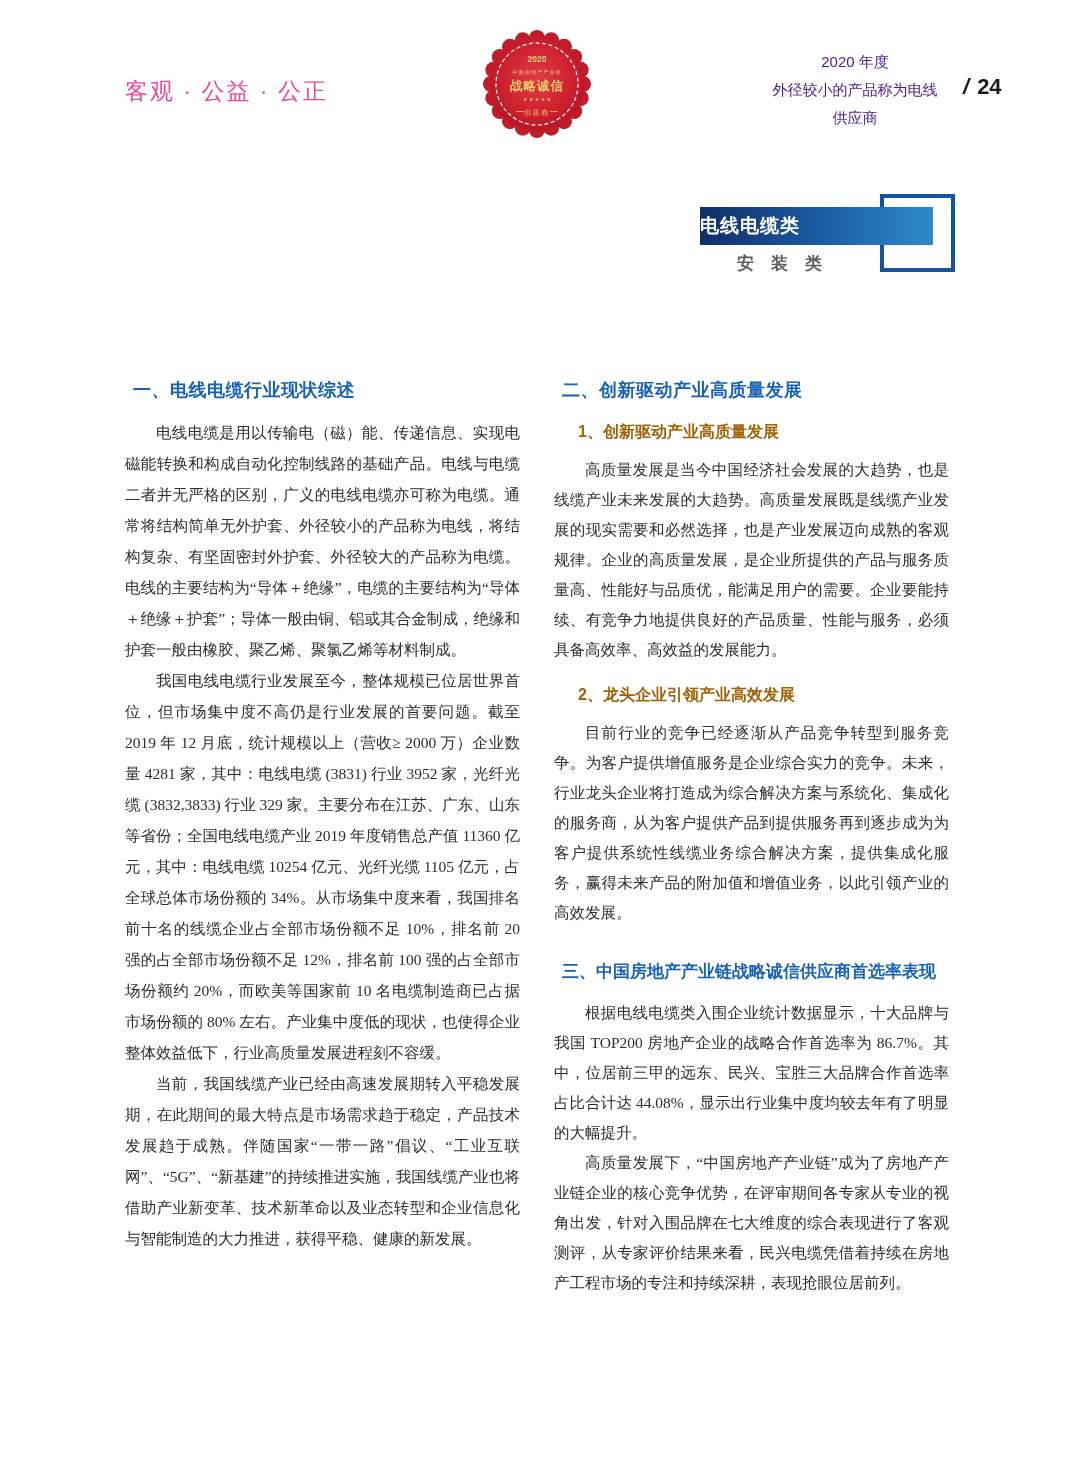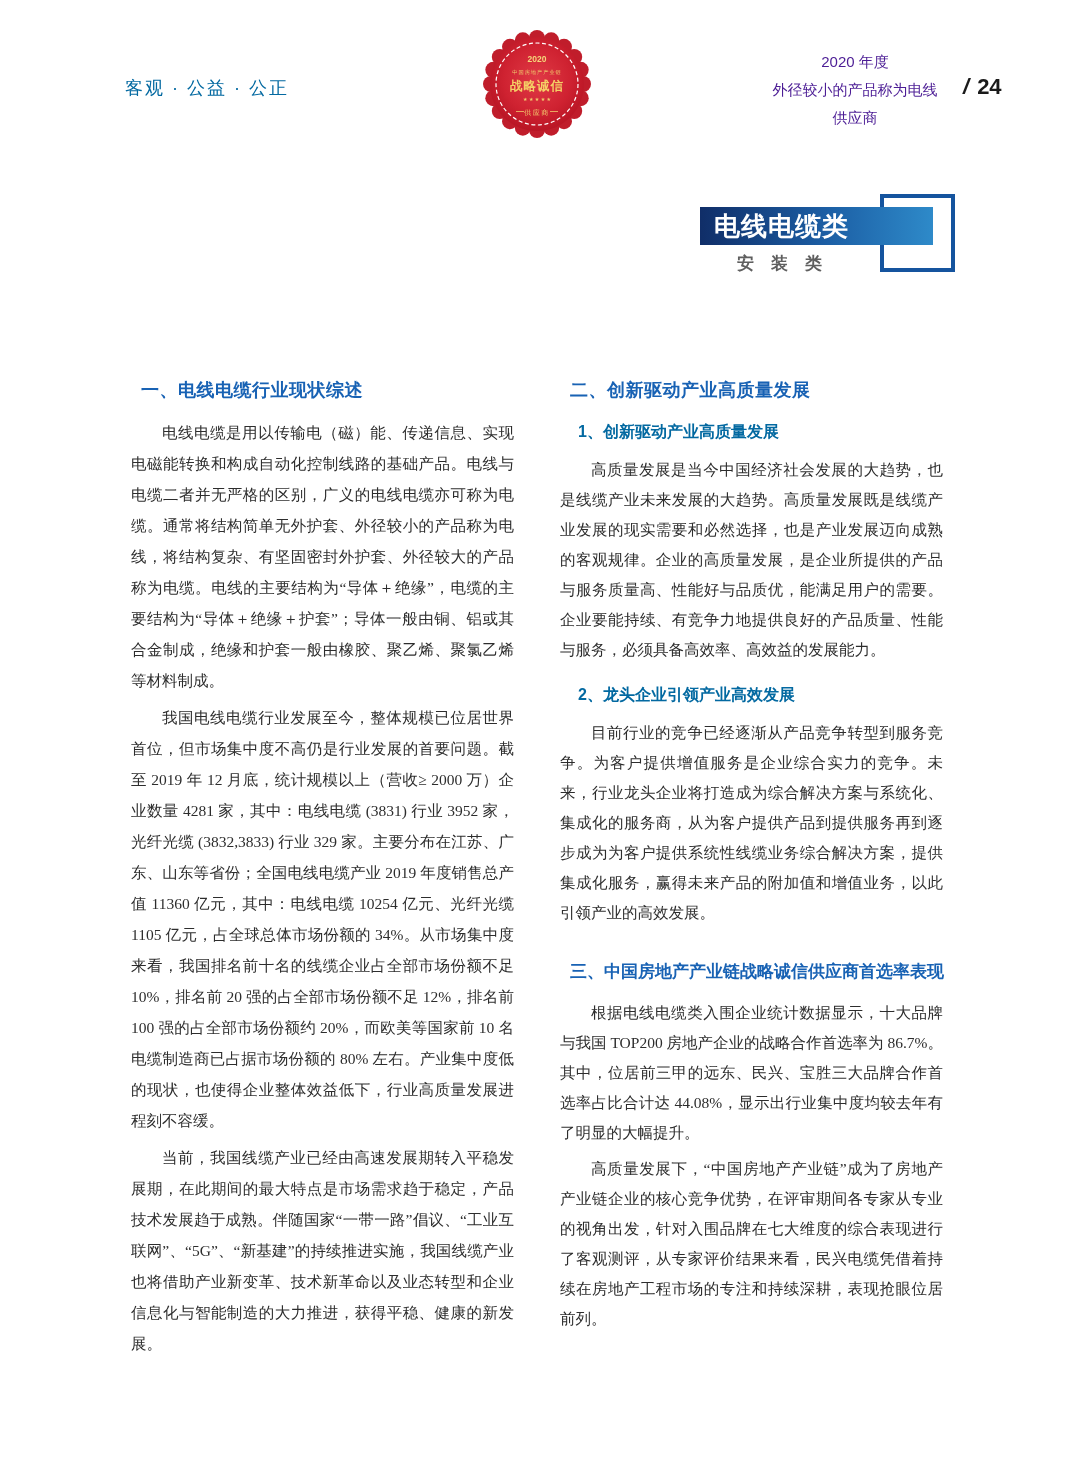--- a/index.html
+++ b/index.html
@@ -4,66 +4,66 @@
 <style>
   html,body{margin:0;padding:0;background:#e9e9e9;}
   .page{
     position:relative;width:1075px;height:1459px;margin:0 auto;
     background:#ffffff;overflow:hidden;
     font-family:"Liberation Sans","DejaVu Sans",sans-serif;
   }
   
   .slogan{
     position:absolute;left:125px;top:76px;
-    font-size:18px;font-weight:500;color:#0369a1;letter-spacing:2px;
+    font-size:23px;font-weight:500;color:#ec4899;letter-spacing:2px;
   }
   .seal{position:absolute;left:483px;top:30px;width:108px;height:108px;}
   .header-right{
     position:absolute;left:748px;top:48px;width:214px;
     text-align:center;font-size:15px;color:#4c1d95;line-height:28px;
   }
   .page-num{
     position:absolute;left:963px;top:74px;
     font-size:22px;font-weight:bold;color:#1a1a1a;display:flex;gap:8px;
   }
   .page-num .slash{font-style:italic;}
   
   .bracket{
     position:absolute;left:880px;top:194px;width:75px;height:78px;
     box-sizing:border-box;border:4px solid #15549e;background:transparent;
   }
   .cat-bar{
     position:absolute;left:700px;top:207px;width:233px;height:38px;
     background:linear-gradient(90deg,#102e68 0%,#1c5fa5 55%,#2e8ac9 100%);
-    color:#ffffff;font-size:26px;font-weight:bold;letter-spacing:1px;
-    line-height:38px;padding-left:14px;box-sizing:border-box;z-index:2;
+    color:#ffffff;font-size:19px;font-weight:bold;letter-spacing:1px;
+    line-height:38px;box-sizing:border-box;z-index:2;
   }
   .cat-sub{
     position:absolute;left:737px;top:252px;
     font-size:17px;color:#5f5f5f;letter-spacing:17px;font-weight:700;
   }
   
   .content{
     position:absolute;left:125px;top:378px;width:824px;
     display:flex;gap:34px;
   }
   .col{width:395px;}
   .sec-h{
     font-size:18px;font-weight:bold;color:#1862b4;
-    margin:0 0 15px 16px;letter-spacing:0.5px;
+    margin:0 0 15px 8px;letter-spacing:0.5px;
   }
   .sec-h.long{font-size:17px;letter-spacing:0;margin-top:32px;white-space:nowrap;}
   .sub-h{
-    font-size:16px;font-weight:bold;color:#0369a1;
+    font-size:16px;font-weight:bold;color:#a16207;
     margin:20px 0 12px 0;padding-left:24px;
   }
   .body-p{
     font-family:"Liberation Serif","DejaVu Serif",serif;
     font-size:15.5px;line-height:31px;color:#2d2d2d;
-    text-align:justify;text-indent:2em;margin:6px;
+    text-align:justify;text-indent:2em;margin:0;
   }
   .col-right .body-p{line-height:30px;}
 </style>
 </head>
 <body>
 
 <div class="page">
 
   <div class="slogan">客观 · 公益 · 公正</div>
 

